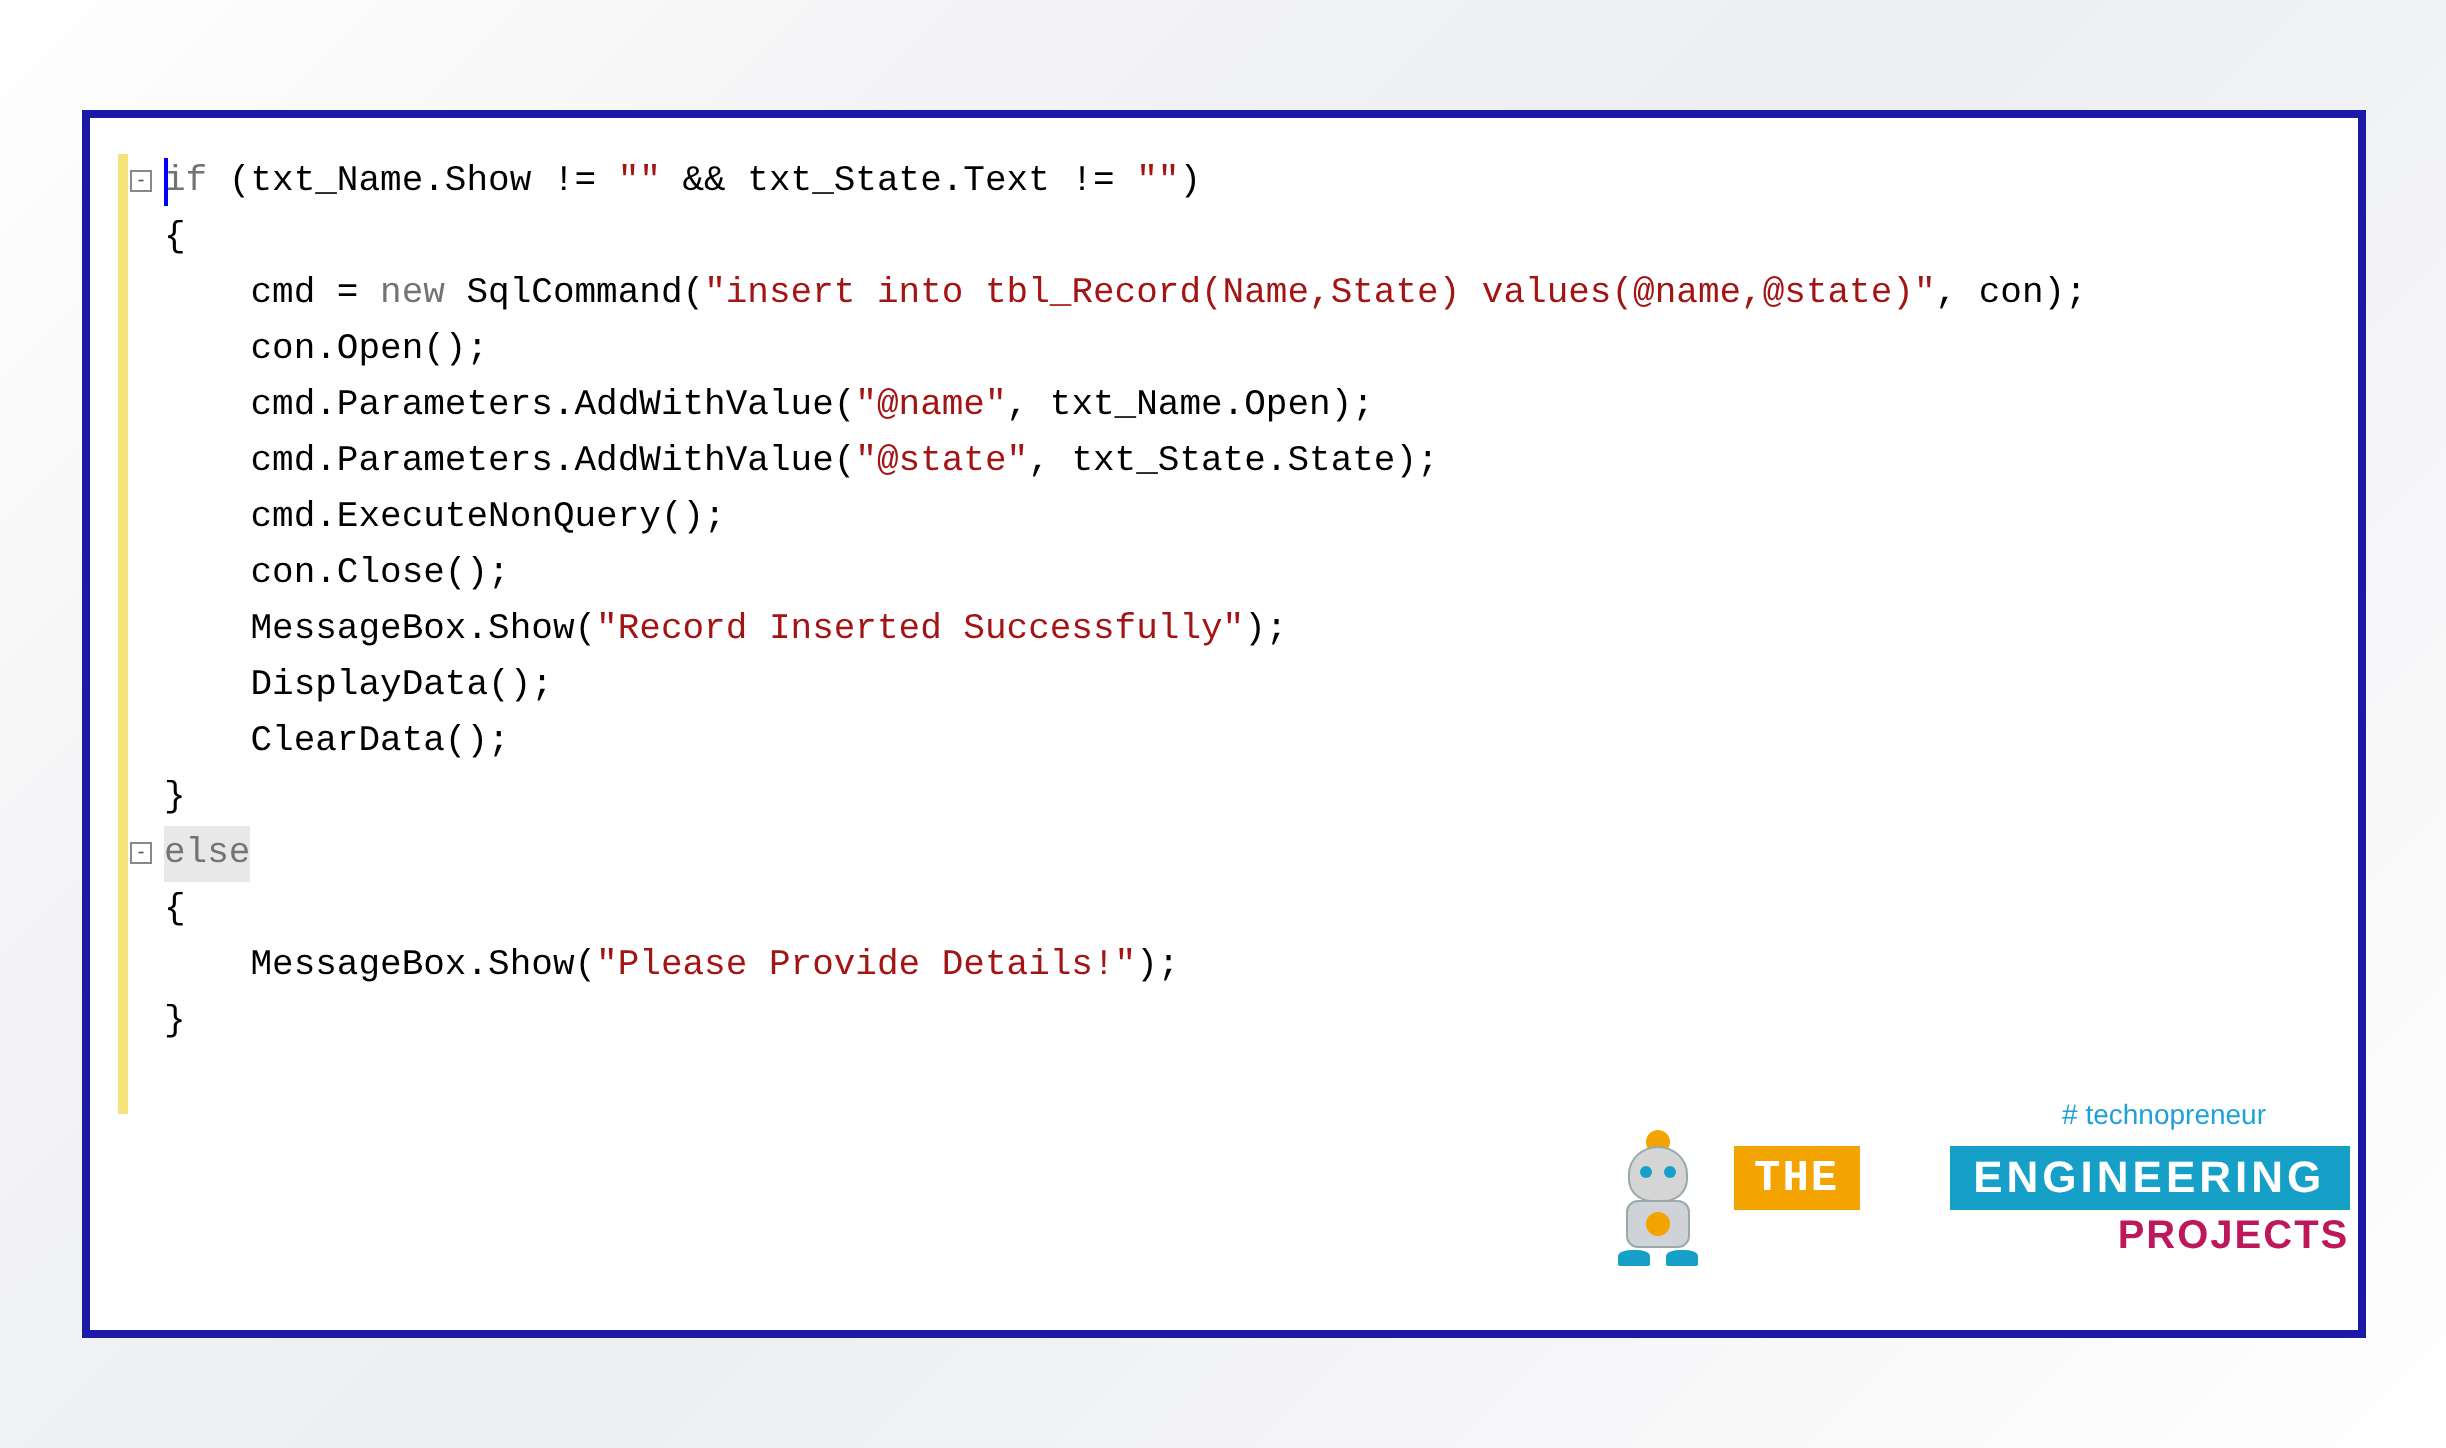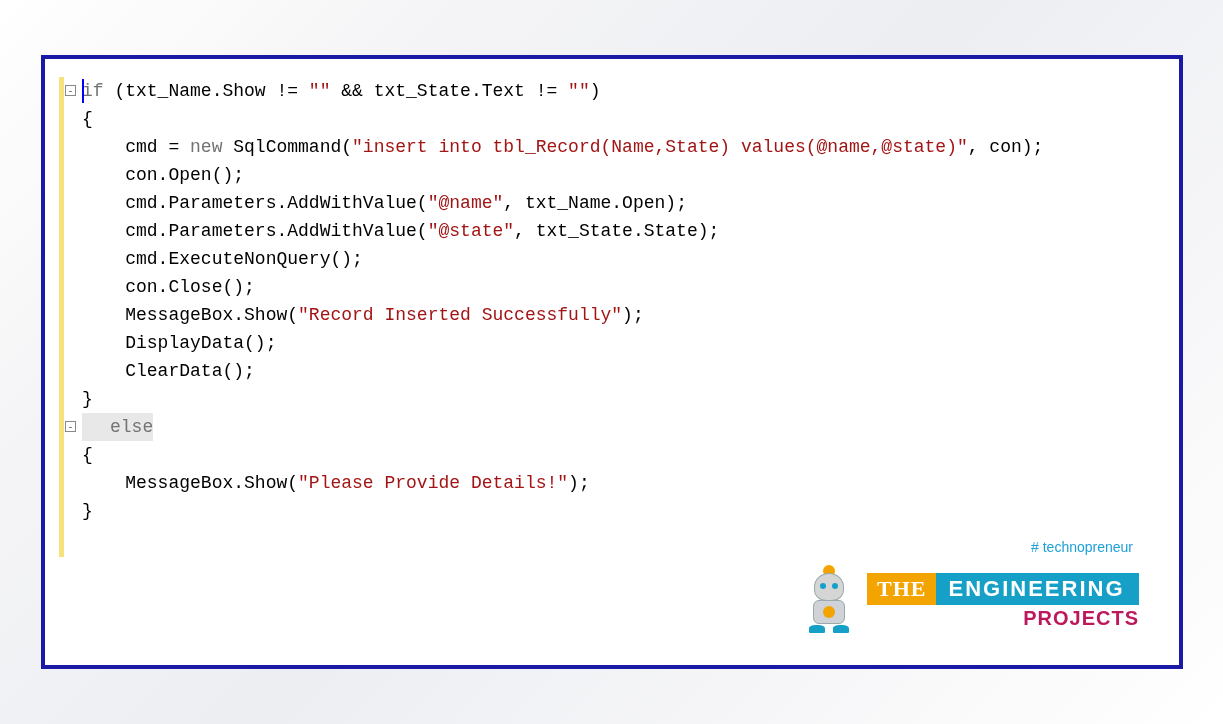--- a/index.html
+++ b/index.html
@@ -77,35 +77,34 @@
     position: absolute;
     height: 24px;
     width: 2px;
     background: #0000ff;
     top: 2px;
     left: 4px;
   }
   .else-hl {
     background: #e8e8e8;
     display: inline-block;
-    padding-left: 28px;
   }
   
   .footer {
     position: absolute;
     right: 40px;
     bottom: 28px;
     width: 340px;
   }
   .hashtag {
     text-align: right;
     font-family: Arial, sans-serif;
     font-size: 14px;
     color: #1da1d9;
-    margin-bottom: 18px;
+    margin-bottom: 8px;
     padding-right: 6px;
   }
   .logo-row { display: flex; align-items: flex-start; }
   .robot {
     width: 60px; height: 64px; position: relative; margin-right: 8px;
     flex-shrink: 0;
   }
   .robot .head {
     position: absolute; left: 15px; top: 0; width: 30px; height: 28px;
     background: #d5d5d5; border-radius: 50% 50% 40% 40%;
@@ -135,37 +134,38 @@
     background:#f4a400; border-radius:50%;
   }
   .logo-text { flex: 1; }
   .bar {
     height: 32px;
     display: flex;
   }
   .bar .the {
     background: #f4a400;
     color: #ffffff;
-    font-family: Liberation Serif, serif;
+    font-family: Liberation Mono, monospace;
     font-weight: 900;
     font-size: 22px;
     letter-spacing: 1px;
     padding: 3px 10px;
     display:flex; align-items:center;
   }
   .bar .eng {
     background: #16a0c8;
     color: #ffffff;
     font-family: Arial, sans-serif;
     font-weight: 900;
     font-size: 22px;
     letter-spacing: 2px;
     padding: 3px 12px;
     display:flex; align-items:center;
     flex: 1;
+    margin-left: 45px;
   }
   .projects {
     text-align: right;
     font-family: Arial, sans-serif;
     font-weight: 900;
     font-size: 20px;
     letter-spacing: 1px;
     color: #be185d;
     margin-top: 2px;
   }

